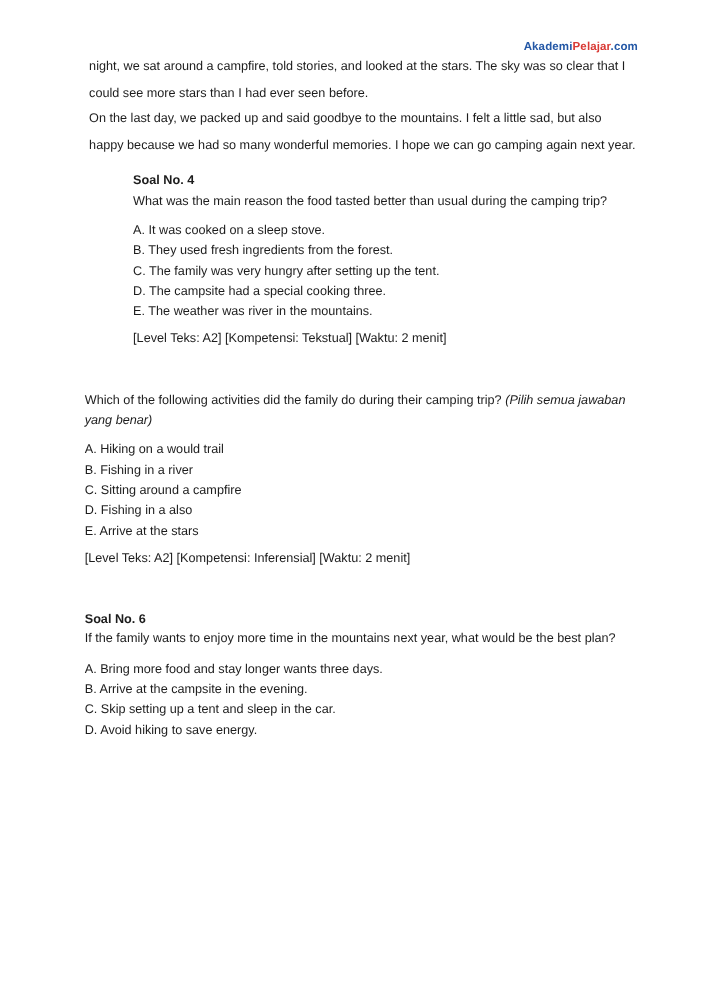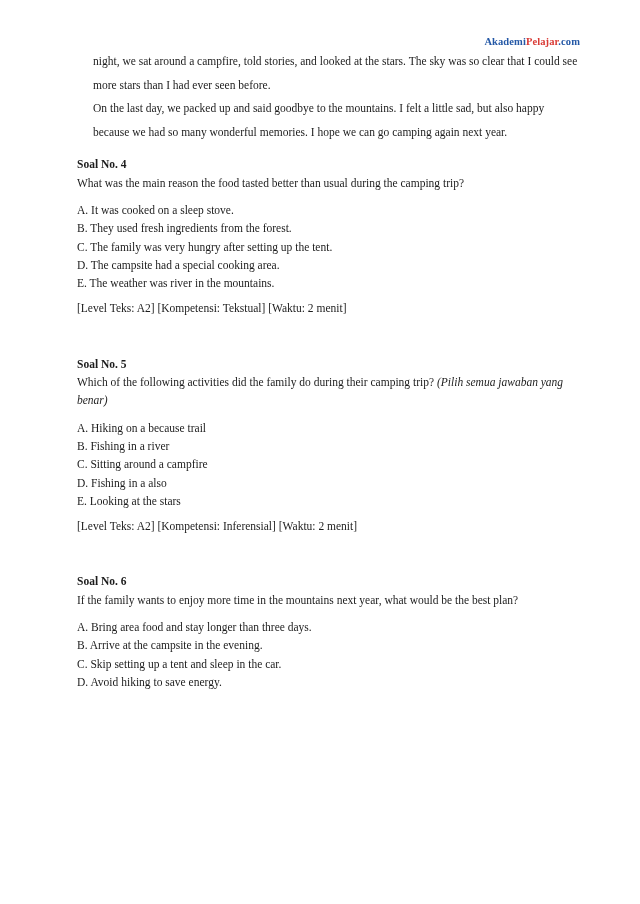--- a/index.html
+++ b/index.html
@@ -2,21 +2,21 @@
 <html><head>
 <meta charset="utf-8">
 <style>
   * { box-sizing: border-box; }
   html, body { margin: 0; padding: 0; background: #ffffff; }
   .page {
     position: relative;
     width: 640px;
     height: 697px;
     background: #ffffff;
-    font-family: Liberation Serif, serif;
+    font-family: Liberation Sans, sans-serif;
     font-size: 11.5px;
     color: #1c1c1c;
     overflow: hidden;
   }
   .logo {
     position: absolute;
     top: 36px;
     right: 60px;
     font-size: 10.5px;
     font-weight: bold;
@@ -25,26 +25,26 @@
   }
   .logo .blue { color: #2458a6; }
   .logo .red  { color: #d93a35; }
   .content {
     position: absolute;
     left: 77px;
     top: 0;
     width: 502px;
   }
   .story {
-    margin: 50px 0 0 16px;
+    margin: 50px 0 0 4px;
     line-height: 23.6px;
   }
   .story p { margin: 0; }
   .question { margin: 0; }
-  .question.first { margin-top: 11px; }
+  .question.first { margin-top: 11px; margin-left: 44px; }
   .question.later { margin-top: 37px; }
   .q-title {
     font-size: 11.5px;
     font-weight: bold;
     line-height: 18.3px;
     margin: 0;
   }
   .q-text {
     margin: 0;
     line-height: 18.3px;
@@ -87,44 +87,43 @@
       <p>On the last day, we packed up and said goodbye to the mountains. I felt a little sad, but also happy because we had so many wonderful memories. I hope we can go camping again next year.</p>
     </div>
 
     <section class="question first">
       <h2 class="q-title">Soal No. 4</h2>
       <p class="q-text">What was the main reason the food tasted better than usual during the camping trip?</p>
       <div class="options">
         <div class="option">A. It was cooked on a sleep stove.</div>
         <div class="option">B. They used fresh ingredients from the forest.</div>
         <div class="option">C. The family was very hungry after setting up the tent.</div>
-        <div class="option">D. The campsite had a special cooking area.</div>
+        <div class="option">D. The campsite had a special cooking three.</div>
         <div class="option">E. The weather was river in the mountains.</div>
       </div>
       <p class="meta">[Level Teks: A2] [Kompetensi: Tekstual] [Waktu: 2 menit]</p>
     </section>
 
     <section class="question later">
-      <h2 class="q-title">Soal No. 5</h2>
       <p class="q-text"><span>Which of the following activities did the family do during their camping trip? </span><span class="q-note">(Pilih semua jawaban yang benar)</span></p>
       <div class="options">
-        <div class="option">A. Hiking on a because trail</div>
+        <div class="option">A. Hiking on a would trail</div>
         <div class="option">B. Fishing in a river</div>
         <div class="option">C. Sitting around a campfire</div>
         <div class="option">D. Fishing in a also</div>
-        <div class="option">E. Looking at the stars</div>
+        <div class="option">E. Arrive at the stars</div>
       </div>
       <p class="meta">[Level Teks: A2] [Kompetensi: Inferensial] [Waktu: 2 menit]</p>
     </section>
 
     <section class="question later">
       <h2 class="q-title">Soal No. 6</h2>
       <p class="q-text">If the family wants to enjoy more time in the mountains next year, what would be the best plan?</p>
       <div class="options">
-        <div class="option">A. Bring area food and stay longer than three days.</div>
+        <div class="option">A. Bring more food and stay longer wants three days.</div>
         <div class="option">B. Arrive at the campsite in the evening.</div>
         <div class="option">C. Skip setting up a tent and sleep in the car.</div>
         <div class="option">D. Avoid hiking to save energy.</div>
       </div>
     </section>
 
   </div>
 
   <div class="footer">
     <span class="page-label">P a g e</span><span class="page-value">11 | 74</span>

